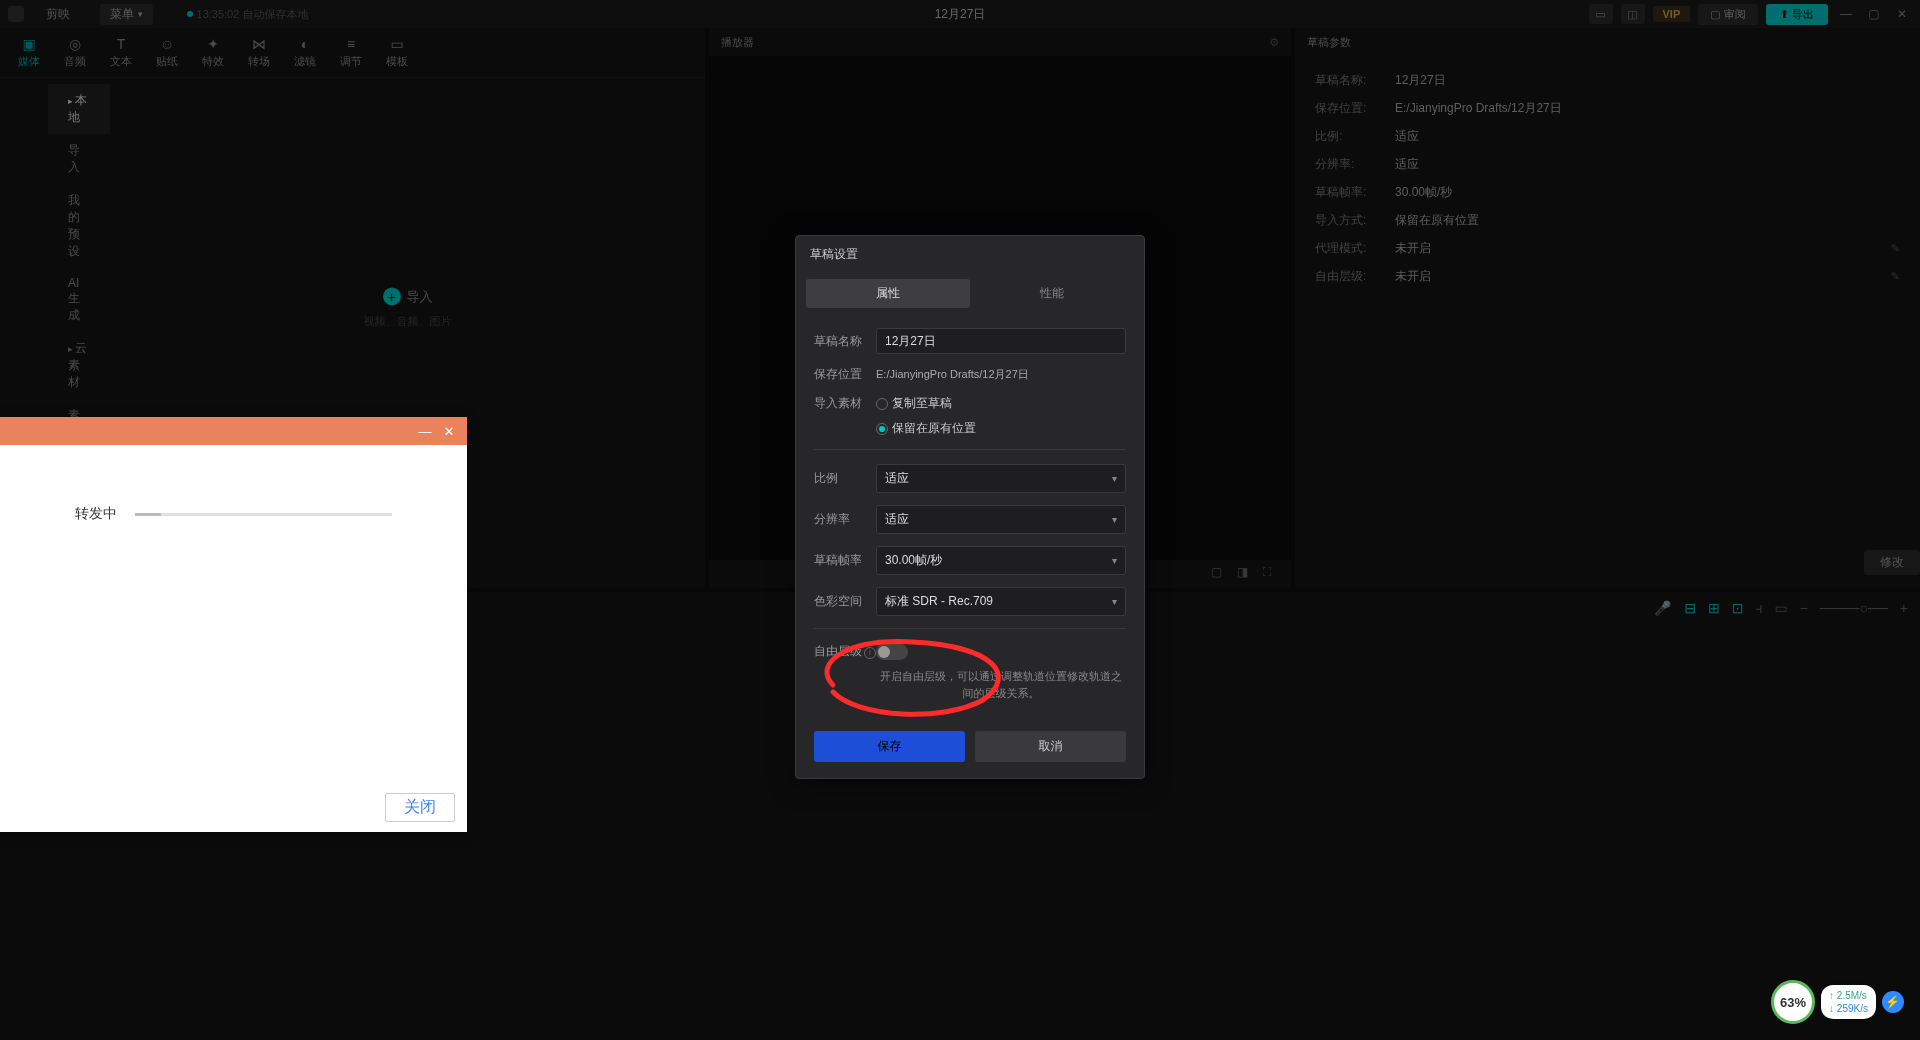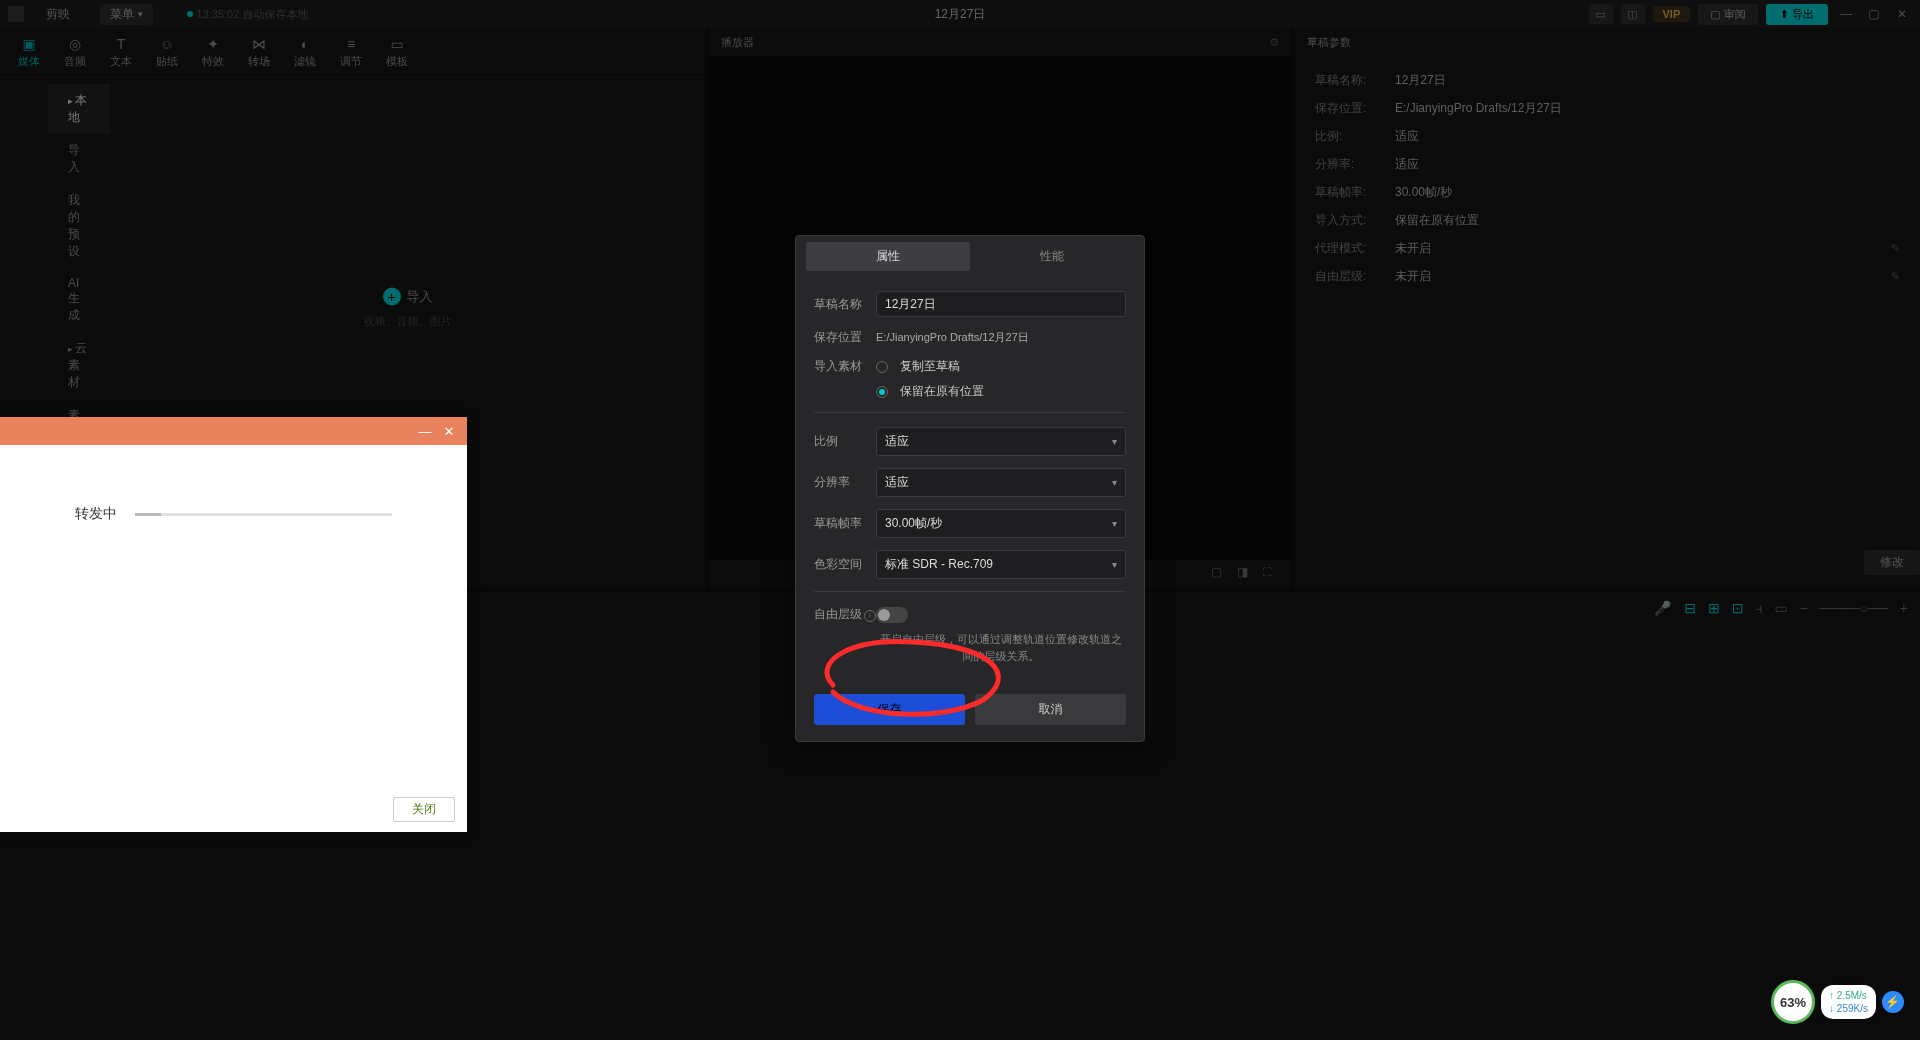--- a/index.html
+++ b/index.html
@@ -70,21 +70,21 @@
 .settings-modal .m-tab { flex: 1; text-align: center; padding: 6px 0; font-size: 12px; color: #888; border-radius: 3px; cursor: pointer; }
 .settings-modal .m-tab.active { background: #3e3e42; color: #ddd; }
 .settings-modal .m-body { padding: 14px 18px 8px; }
 .settings-modal .m-row { display: flex; align-items: center; margin-bottom: 12px; font-size: 12px; }
 .settings-modal .m-label { width: 62px; color: #999; }
 .settings-modal .m-input { flex: 1; background: #1e1e20; border: 1px solid #3a3a3d; border-radius: 3px; padding: 5px 8px; color: #ddd; font-size: 12px; }
 .settings-modal .m-text { color: #aaa; font-size: 11px; }
 .settings-modal .m-select { flex: 1; background: #1e1e20; border: 1px solid #3a3a3d; border-radius: 3px; padding: 5px 8px; color: #ddd; font-size: 12px; display: flex; justify-content: space-between; align-items: center; }
 .settings-modal .m-select::after { content: "▾"; color: #888; font-size: 10px; }
 .settings-modal .radio-row { display: flex; flex-direction: column; gap: 8px; }
-.settings-modal .radio-opt { display: flex; align-items: center; gap: 12px; font-size: 12px; color: #ccc; }
+.settings-modal .radio-opt { display: flex; align-items: center; gap: 4px; font-size: 12px; color: #ccc; }
 .settings-modal .radio { width: 12px; height: 12px; border: 1px solid #666; border-radius: 50%; display: inline-flex; align-items: center; justify-content: center; }
 .settings-modal .radio.on::after { content: ""; width: 6px; height: 6px; background: #00c8c8; border-radius: 50%; }
 .settings-modal .m-hr { border: 0; border-top: 1px solid #3a3a3d; margin: 8px 0 14px; }
 .settings-modal .toggle { width: 32px; height: 16px; background: #444; border-radius: 8px; position: relative; }
 .settings-modal .toggle::after { content: ""; position: absolute; left: 2px; top: 2px; width: 12px; height: 12px; background: #999; border-radius: 50%; }
 .settings-modal .info-icon { width: 12px; height: 12px; border: 1px solid #666; border-radius: 50%; font-size: 8px; display: inline-flex; align-items: center; justify-content: center; color: #666; margin-left: 2px; }
 .settings-modal .m-desc { font-size: 11px; color: #888; line-height: 1.5; padding-left: 62px; margin-top: -4px; margin-bottom: 12px; text-align: center; }
 .settings-modal .m-footer { display: flex; gap: 10px; padding: 10px 18px 16px; }
 .settings-modal .btn { flex: 1; text-align: center; padding: 7px 0; border-radius: 3px; font-size: 12px; cursor: pointer; }
 .settings-modal .btn.save { background: #1d4ed8; color: #000; }
@@ -95,21 +95,21 @@
 .red-circle svg { width: 100%; height: 100%; overflow: visible; }
 
 
 .forward-popup { position: absolute; left: 0; top: 417px; width: 467px; height: 415px; background: #fff; z-index: 80; box-shadow: 0 2px 12px rgba(0,0,0,.3); }
 .forward-popup .fp-title { height: 28px; background: #e9835e; display: flex; align-items: center; justify-content: flex-end; padding: 0 6px; }
 .forward-popup .fp-title .fp-min, .forward-popup .fp-title .fp-close { width: 24px; text-align: center; color: #fff; font-size: 13px; cursor: pointer; }
 .forward-popup .fp-body { padding: 60px 75px; color: #333; font-size: 14px; display: flex; align-items: center; gap: 18px; }
 .forward-popup .fp-progress { flex: 1; height: 3px; background: #e0e0e0; position: relative; }
 .forward-popup .fp-progress::after { content: ""; position: absolute; left: 0; top: 0; height: 100%; width: 10%; background: #bbb; }
 .forward-popup .fp-footer { position: absolute; bottom: 10px; right: 12px; }
-.forward-popup .fp-close-btn { background: #fff; border: 1px solid #ccc; padding: 3px 18px; font-size: 12px; color: #4d7c0f; border-radius: 2px; cursor: pointer; }
+.forward-popup .fp-close-btn { background: #fff; border: 1px solid #ccc; padding: 3px 18px; font-size: 16px; color: #3b82f6; border-radius: 2px; cursor: pointer; }
 
 
 .net-widget { position: absolute; right: 16px; bottom: 16px; display: flex; align-items: center; gap: 6px; z-index: 90; }
 .net-circle { width: 44px; height: 44px; border-radius: 50%; background: #fff; border: 3px solid #5cb85c; display: flex; align-items: center; justify-content: center; font-size: 13px; color: #333; font-weight: bold; }
 .net-speed { background: #fff; border-radius: 12px; padding: 4px 8px; font-size: 10px; color: #333; line-height: 1.3; box-shadow: 0 1px 4px rgba(0,0,0,.2); }
 .net-speed .up { color: #3a8; }
 .net-speed .down { color: #38c; }
 .net-accel { width: 22px; height: 22px; background: #2e8bff; border-radius: 50%; color: #fff; display: flex; align-items: center; justify-content: center; font-size: 12px; }
 </style>
 </head>
@@ -271,20 +271,21 @@
     <span class="tl-tool">▭</span>
     <span class="tl-tool">−</span>
     <span class="tl-tool">────○──</span>
     <span class="tl-tool">+</span>
   </div>
 </div>
 
 <div class="modal-overlay"></div>
 
 <div class="settings-modal">
+  <div class="m-title">草稿设置</div>
   <div class="m-tabs">
     <div class="m-tab active">属性</div>
     <div class="m-tab">性能</div>
   </div>
   <div class="m-body">
     <div class="m-row">
       <span class="m-label">草稿名称</span>
       <input class="m-input" value="12月27日" style="">
     </div>
     <div class="m-row">

